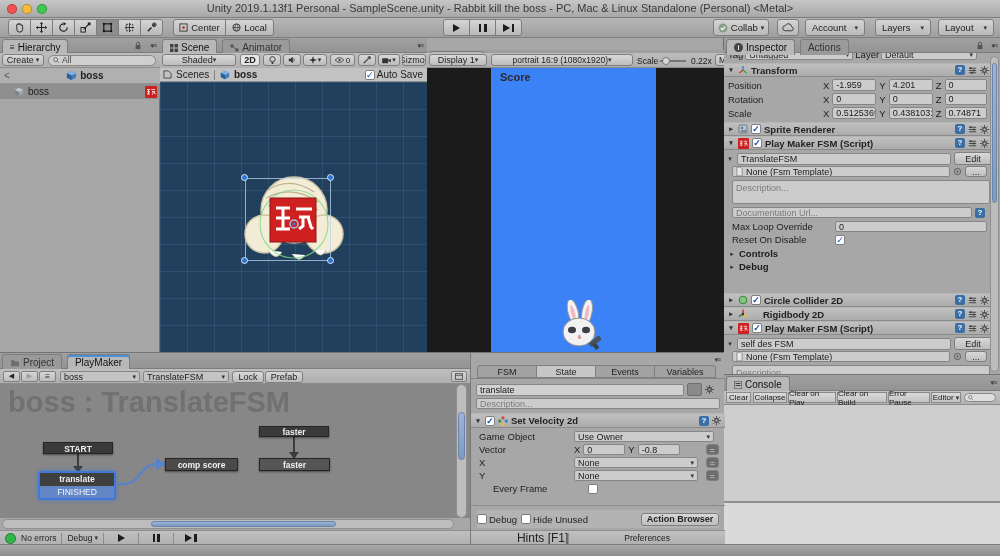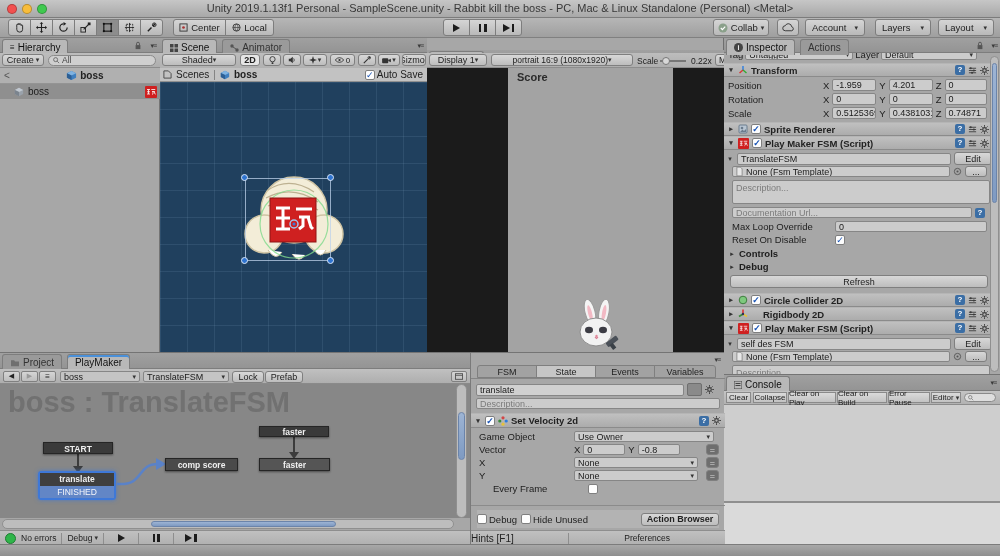--- a/index.html
+++ b/index.html
@@ -348,21 +348,21 @@
       <span class="abs lbl" style="left:210px;top:3px;font-size:8.5px;">Scale</span>
       <div class="abs" style="left:233px;top:7px;width:26px;height:1.5px;background:#777;">
           <div class="abs" style="left:2px;top:-3.5px;width:8px;height:8px;border-radius:50%;background:#d8d8d8;border:1px solid #777;"></div>
         </div>
       <span class="abs lbl" style="left:264px;top:3px;font-size:8.5px;">0.22x</span>
       <div class="abs btn" style="left:288px;top:1px;width:60px;height:12px;justify-content:flex-start;padding:0 3px;">
           <span style="font-size:8.5px;white-space:nowrap;">Maximize On</span>
         </div>
     </div>
     <div class="abs" style="left:0;top:30px;width:297px;height:284px;background:#1b1b1b;">
-      <div class="abs" style="left:64px;top:0;width:165px;height:284px;background:#a3a3a3;margin-left:17px;">
+      <div class="abs" style="left:64px;top:0;width:165px;height:284px;background:#3b82f6;">
         <span class="abs" style="left:9px;top:3px;font-weight:bold;font-size:11px;color:#2b2b2b;">Score</span>
         <svg class="abs" style="left:60px;top:232px;" width="58" height="52" viewBox="0 0 58 52">
           <g>
             <ellipse cx="22" cy="12" rx="5" ry="13" transform="rotate(-14 22 12)" fill="#f4f4f4" stroke="#9a9a9a"></ellipse>
             <ellipse cx="22" cy="13" rx="2" ry="8" transform="rotate(-14 22 13)" fill="#f2b9c4"></ellipse>
             <ellipse cx="36" cy="12" rx="5" ry="13" transform="rotate(10 36 12)" fill="#f4f4f4" stroke="#9a9a9a"></ellipse>
             <ellipse cx="36" cy="13" rx="2" ry="8" transform="rotate(10 36 13)" fill="#f2b9c4"></ellipse>
             <ellipse cx="28" cy="32" rx="16" ry="14" fill="#f2f2f2" stroke="#8d8d8d"></ellipse>
             <ellipse cx="21" cy="30" rx="4" ry="3.2" fill="#3c3c44"></ellipse>
             <ellipse cx="35" cy="30" rx="4" ry="3.2" fill="#3c3c44"></ellipse>
@@ -545,21 +545,20 @@
       <span class="cb"><span>✓</span></span>
     </div>
     <div class="abs row" style="left:4px;top:210px;">
         <span class="fold">▸</span>
         <span class="lbl" style="font-weight:bold;">Controls</span>
       </div>
     <div class="abs row" style="left:4px;top:223px;">
         <span class="fold">▸</span>
         <span class="lbl" style="font-weight:bold;">Debug</span>
       </div>
-    <div class="abs btn" style="left:6px;top:237px;width:258px;height:13px;">Refresh</div>
 
     <div class="abs chead" style="left:0;top:255px;width:268px;height:14px;">
       <span class="fold">▸</span>
       <svg class="gi" width="10" height="10" viewBox="0 0 10 10">
           <circle cx="5" cy="5" r="3.8" fill="#7ec97e" stroke="#3f7d3f"></circle>
         </svg>
       <span class="cb"><span>✓</span></span>
       <span>Circle Collider 2D</span>
       <span class="row abs" style="right:3px;gap:3px;">
           <span class="bicon">?</span>
@@ -858,21 +857,21 @@
             <span class="cb"></span>
             <span class="lbl">Debug</span>
           </span>
         <span class="row" style="gap:2px;">
             <span class="cb"></span>
             <span class="lbl">Hide Unused</span>
           </span>
         <div class="btn" style="width:78px;height:13px;margin-left:auto;font-weight:bold;">Action Browser</div>
       </div>
       <div class="abs" style="left:0;top:177px;width:254px;height:15px;background:linear-gradient(#c0c0c0,#b0b0b0);border-top:1px solid #8e8e8e;display:flex;align-items:center;">
-        <span style="flex:1;text-align:left;font-size:10px;">Hints [F1]</span>
+        <span style="flex:1;text-align:right;font-size:12px;">Hints [F1]</span>
         <span class="sep" style="height:11px;"></span>
         <span style="flex:1.6;text-align:center;font-size:8.5px;">Preferences</span>
       </div>
     </div>
   </div>
 
   <div class="abs" style="left:0;top:544px;width:1000px;height:12px;background:linear-gradient(#a8a8a8,#8f8f8f);border-top:1px solid #7c7c7c;"></div>
 </div>
 
 </body></html>

